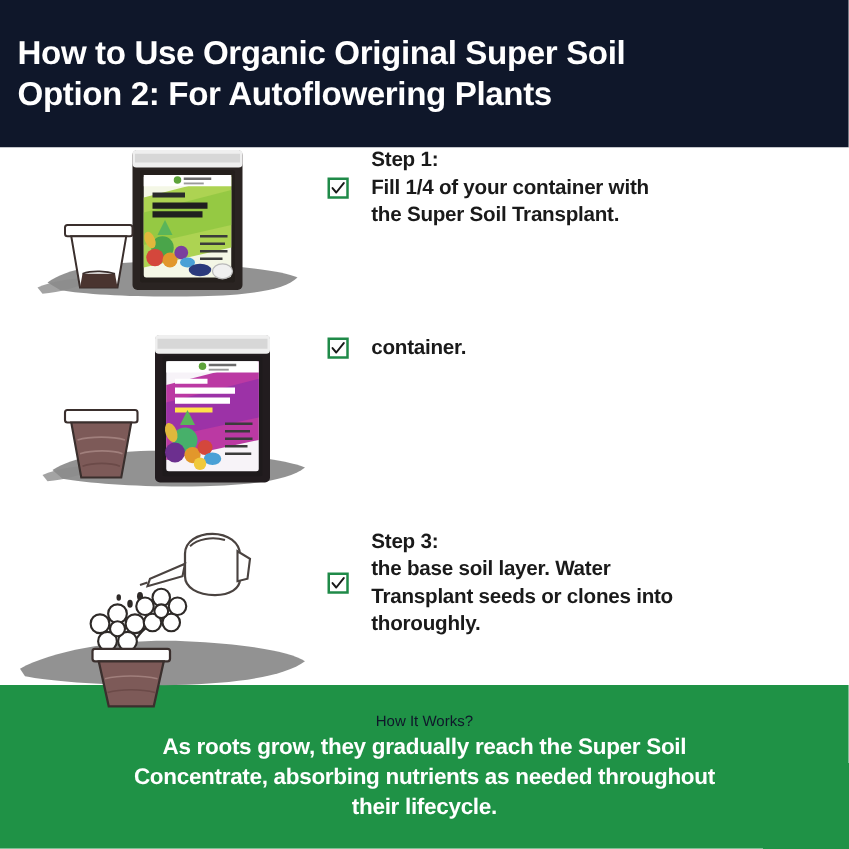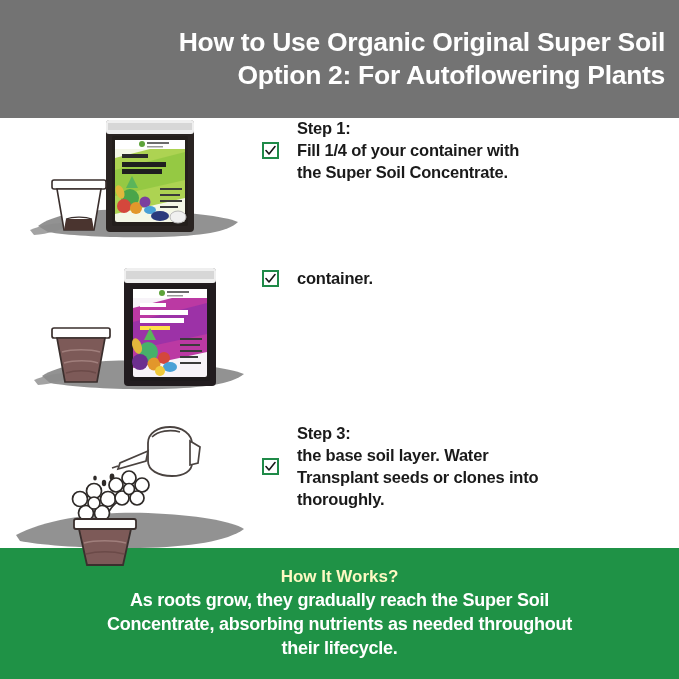--- a/index.html
+++ b/index.html
@@ -12,25 +12,25 @@
   }
   .infographic{
     width:679px;height:679px;
     display:flex;flex-direction:column;
     position:relative;
     background:#ffffff;
   }
 
   
   .header{
-    background:#737373;
+    background:#0f172a;
     height:118px;
     flex:0 0 118px;
     display:flex;flex-direction:column;
-    align-items:flex-end;justify-content:center;
+    align-items:flex-start;justify-content:center;
     box-sizing:border-box;
     padding:0 14px;
   }
   .header-line{
     color:#ffffff;
     font-size:26.5px;
     font-weight:bold;
     line-height:1.26;
     text-align:center;
     letter-spacing:-0.3px;
@@ -91,23 +91,23 @@
   .footer{
     background:#1f9246;
     flex:0 0 131px;
     height:131px;
     display:flex;flex-direction:column;
     align-items:center;justify-content:center;
     box-sizing:border-box;
     padding:0 16px;
   }
   .footer-title{
-    color:#fef9c3;
-    font-size:17px;
-    font-weight:bold;
+    color:#0f172a;
+    font-size:12px;
+    font-weight:normal;
     text-align:center;
     line-height:1.3;
     margin-bottom:1px;
   }
   .footer-body{
     color:#ffffff;
     font-size:18px;
     font-weight:bold;
     line-height:1.32;
     letter-spacing:-0.25px;
@@ -182,21 +182,21 @@
       </div>
       <div class="text-cell">
         <div class="checkbox">
           <svg width="11" height="11" viewBox="0 0 11 11">
               <path d="M1 5.5 L4 9 L10 1.5" stroke="#1a1a1a" stroke-width="1.6" fill="none" stroke-linecap="round" stroke-linejoin="round"></path>
             </svg>
         </div>
         <div class="step-text">
           <span class="step-title">Step 1:</span>
           <span class="step-desc">Fill 1/4 of your container with</span>
-          <span class="step-desc">the Super Soil Concentrate.</span>
+          <span class="step-desc">the Super Soil Transplant.</span>
         </div>
       </div>
     </div>
 
     <div class="step-row r2">
       <div class="art-cell">
         <svg class="art-svg" width="262" height="155" viewBox="0 0 262 155">
           <path d="M42 108 C60 96 100 91 145 93 C190 95 230 100 244 106 C232 116 202 120 162 121 C118 122 72 119 50 115 Z" fill="#8c8c8c" opacity="0.95"></path>
           <path d="M34 112 C48 106 64 104 80 105 C66 112 52 116 38 117 Z" fill="#8c8c8c" opacity="0.8"></path>
 

